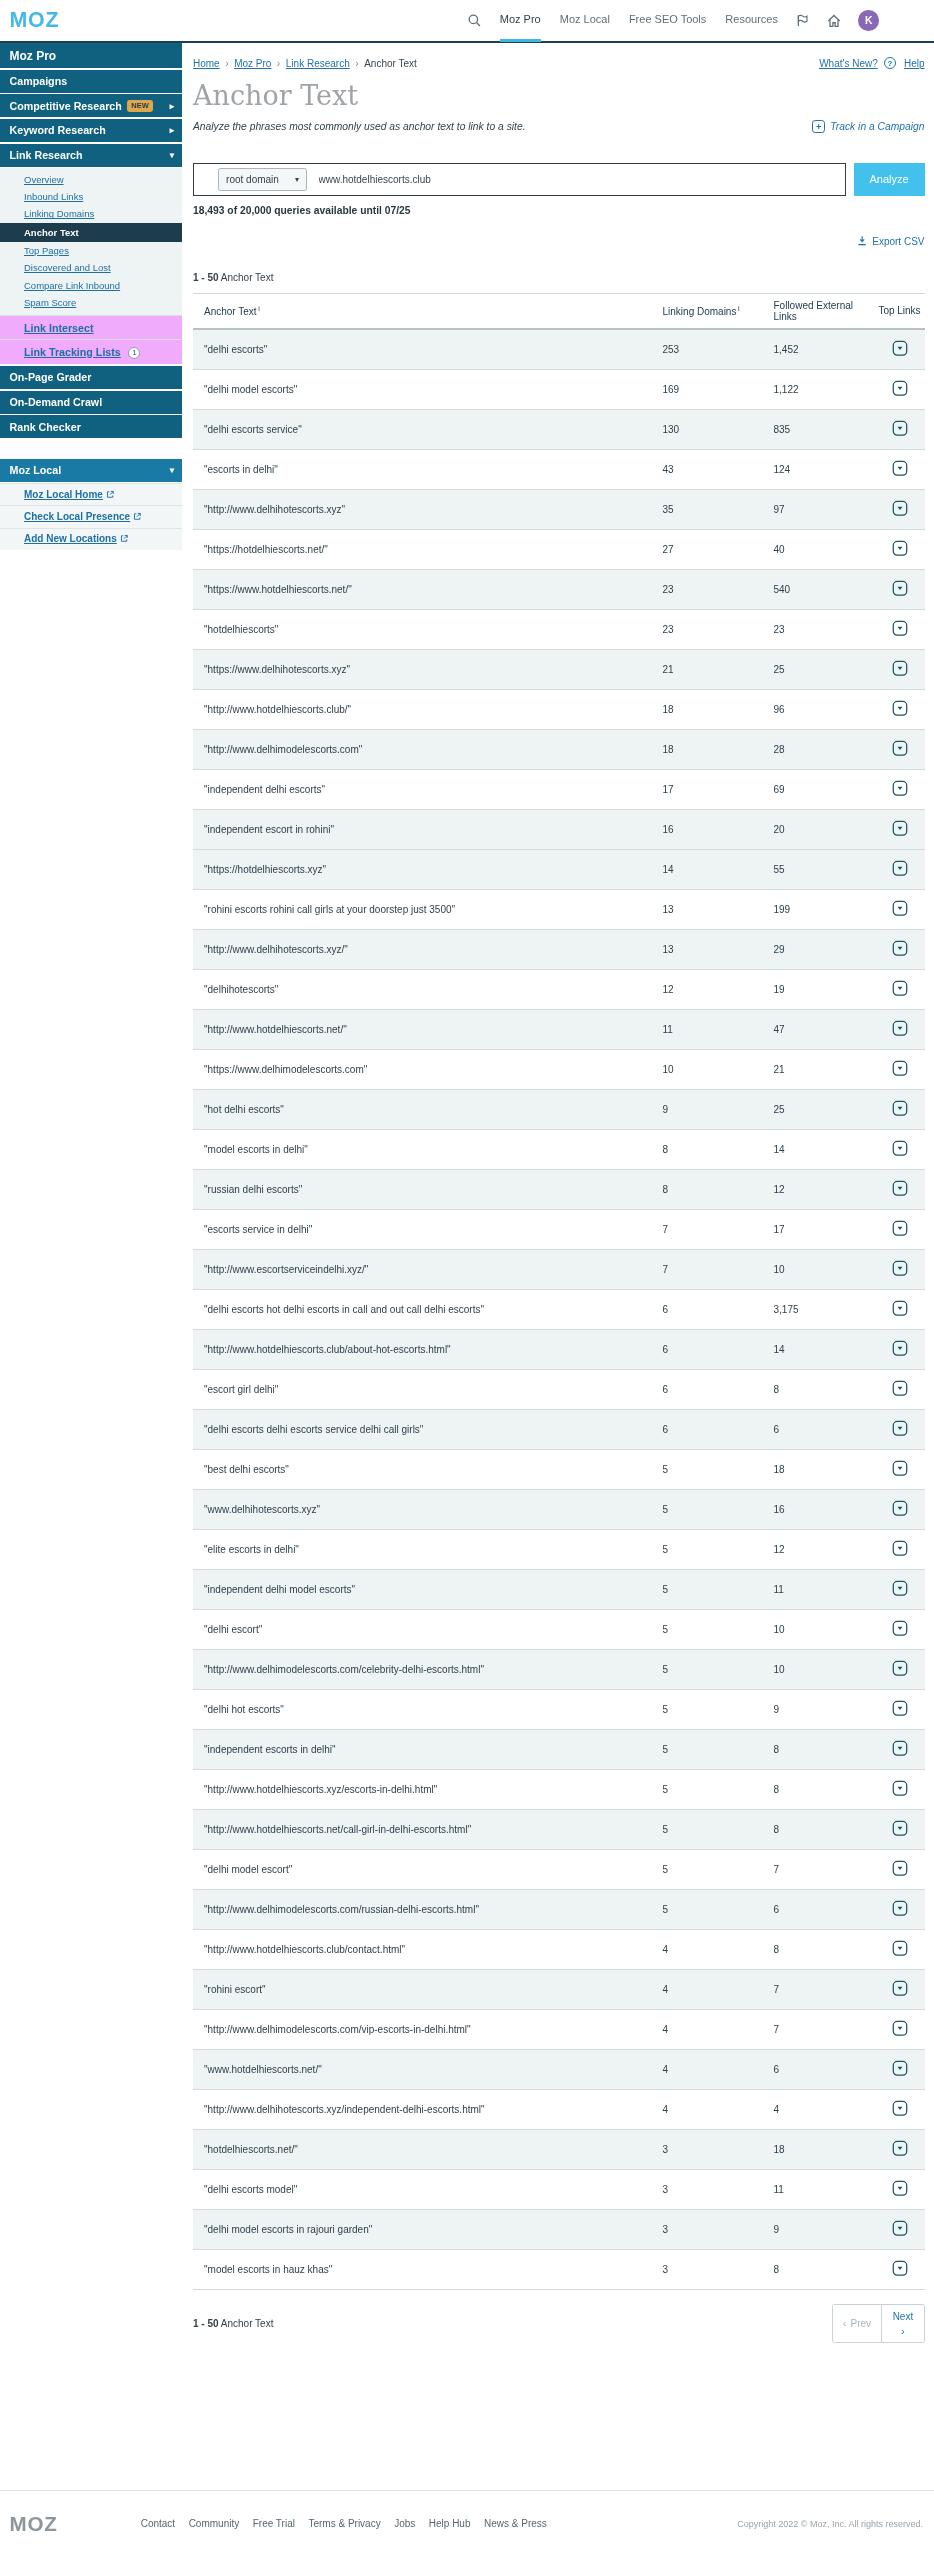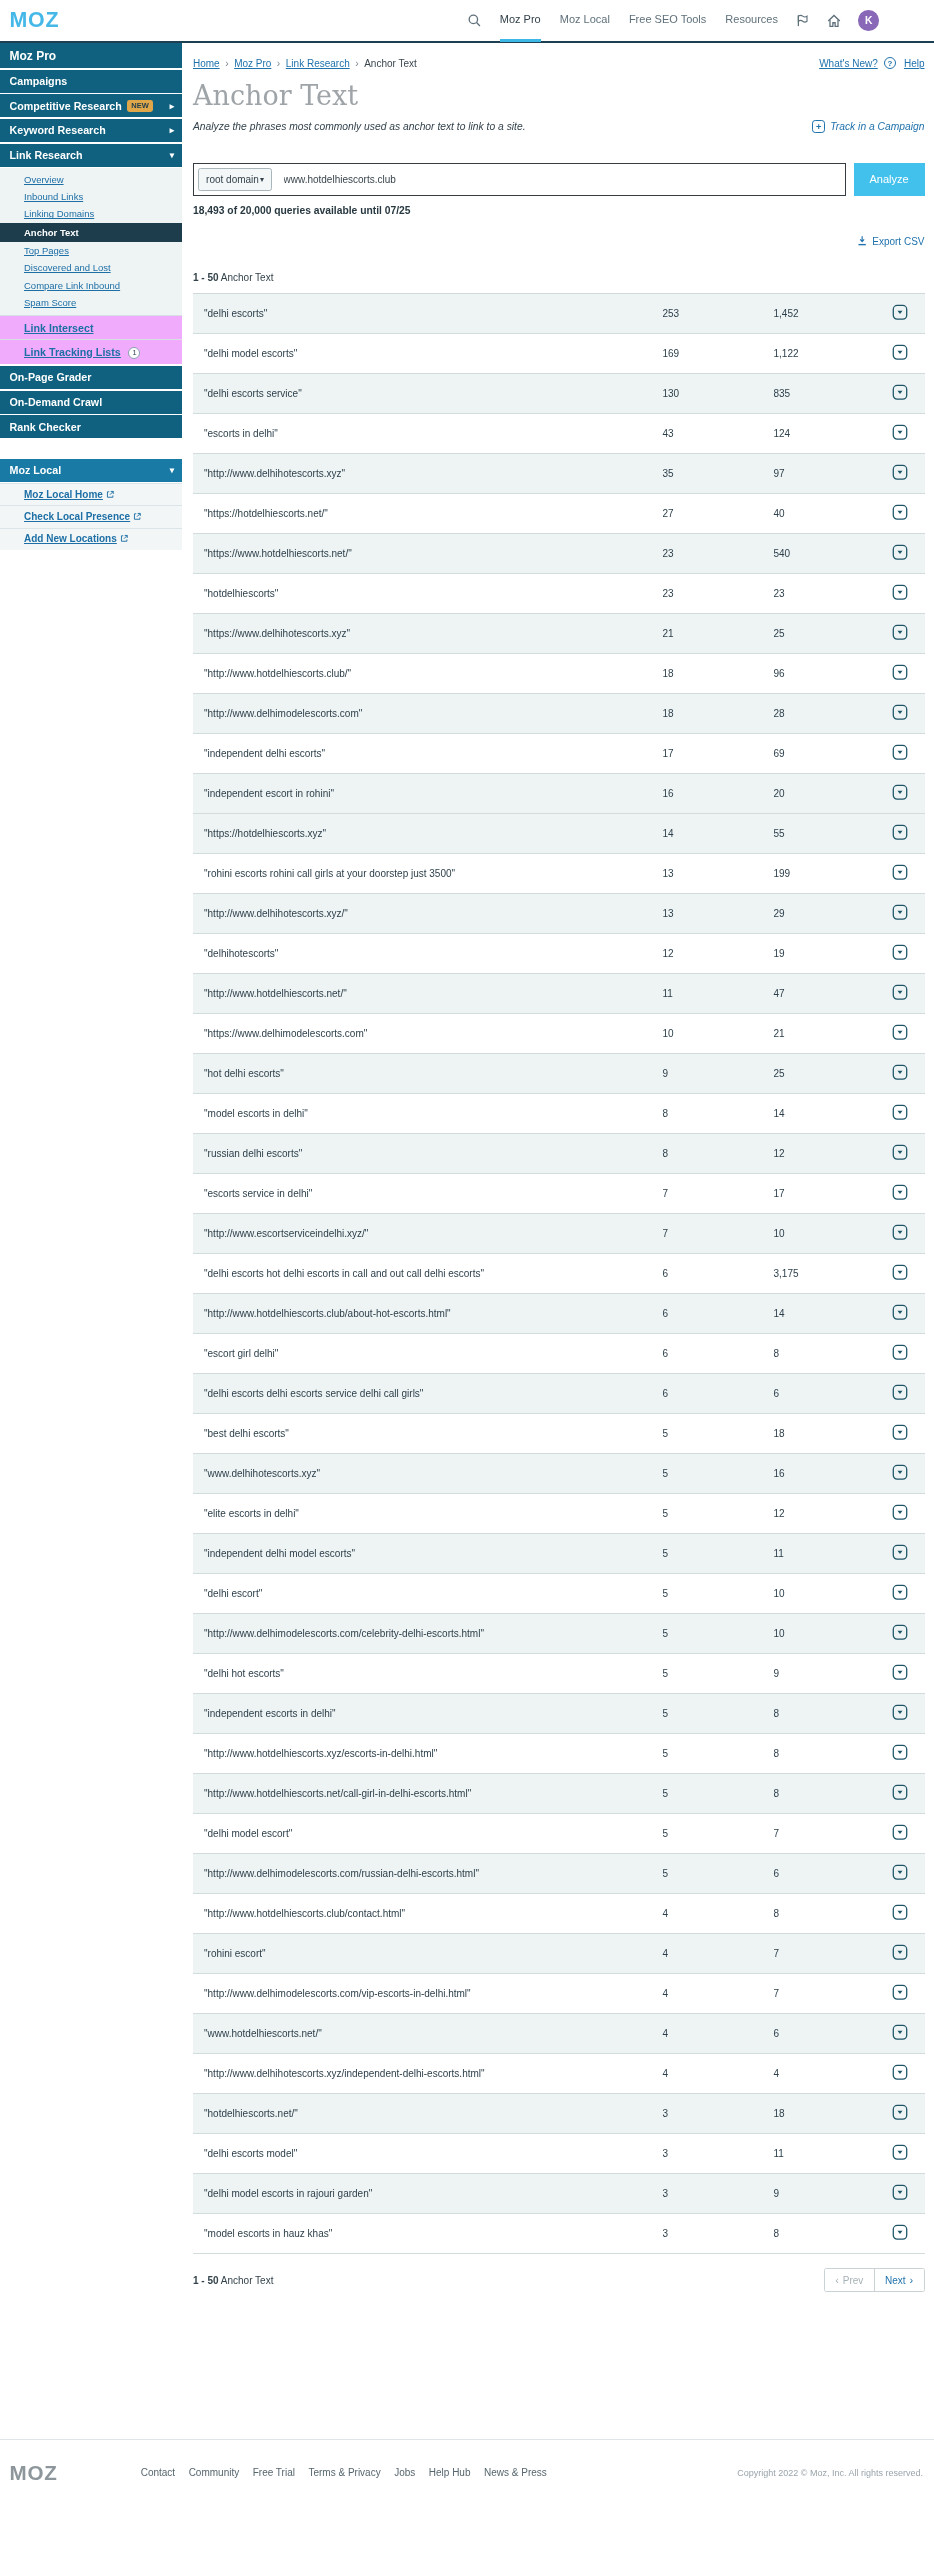--- a/index.html
+++ b/index.html
@@ -66,23 +66,23 @@
   .subtitle-row { display: flex; align-items: center; margin-top: 8px; font-style: italic; }
   .subtitle { font-size: 10.3px; color: #33424c; }
   .track-link { margin-left: auto; display: inline-flex; align-items: center; gap: 5.5px;
                 color: #2173ad; font-size: 10.3px; cursor: pointer; }
   .plus-icon { display: inline-flex; align-items: center; justify-content: center; width: 12.7px; height: 12.7px;
                border: 1.3px solid #2173ad; border-radius: 3.2px; color: #2173ad; font-size: 9.5px; font-weight: bold; }
 
   .search-row { display: flex; align-items: stretch; margin-top: 30px; }
   .search-box { flex: 1; border: 1.6px solid #363d42; background: #fff; display: flex; align-items: center;
                 height: 33px; padding: 0 6.3px 0 4px; }
-  .scope-select { display: inline-flex; align-items: center; gap: 1px; border: 0.8px solid #a9b7bc;
+  .scope-select { display: inline-flex; align-items: center; gap: 16px; border: 0.8px solid #a9b7bc;
                   background: #f4f7f7; border-radius: 2.4px; font-size: 10px; color: #33424c;
-                  padding: 4.7px 7.1px; cursor: pointer; white-space: nowrap; }
+                  padding: 4.7px 7.1px; cursor: pointer; white-space: nowrap; margin-left: 20px; }
   .scope-caret { font-size: 8px; color: #33424c; }
   .search-input { border: none; outline: none; flex: 1; font-size: 10px; color: #39454d;
                   margin-left: 9.5px; font-family: "Liberation Sans", sans-serif; background: transparent; }
   .analyze-btn { width: 71px; margin-left: 7.1px; background: #42c1ec; color: #fff; border: none;
                  font-size: 11px; cursor: pointer; font-family: "Liberation Sans", sans-serif; }
   .quota { margin-top: 9.5px; font-size: 10.3px; color: #273840; font-weight: 600; }
 
   .export-row { display: flex; justify-content: flex-end; margin-top: 19px; }
   .export-link { display: inline-flex; align-items: center; gap: 4.7px; color: #2173ad; font-size: 10px;
                  cursor: pointer; }
@@ -104,21 +104,21 @@
   .trow.odd { background: #eef3f4; }
   .trow.even { background: #fff; }
   .trow .col-anchor { overflow: hidden; text-overflow: ellipsis; white-space: nowrap; padding-right: 9.5px; }
   .tl-btn { display: inline-flex; cursor: pointer; }
 
   .bottom-row { display: flex; align-items: center; margin-top: 14.2px; }
   .pager { margin-left: auto; display: inline-flex; border: 0.8px solid #c9d2d5; border-radius: 2.4px; overflow: hidden; }
   .pager button { background: #fff; border: none; font-size: 10px; padding: 5.5px 10.3px; cursor: pointer;
                   display: inline-flex; align-items: center; gap: 4px; font-family: "Liberation Sans", sans-serif; }
   .pager .prev { color: #a6b1b7; }
-  .pager .next { color: #2173ad; border-left: 0.8px solid #c9d2d5; }
+  .pager .next { color: #2173ad; border-left: 0.8px solid #c9d2d5; flex-direction: column; }
   .pager .pg-arrow { font-size: 11px; line-height: 1; }
 
   
   .footer { margin-top: 147px; border-top: 0.8px solid #dfe5e7; padding: 20.6px 11px 30px 9.5px;
             display: flex; align-items: center; }
   .footer-logo { font-weight: bold; font-size: 20.6px; color: #8d969b; letter-spacing: 0.8px; margin-right: 83px; }
   .footer-links { display: flex; gap: 13.5px; }
   .footer-links span { font-size: 10px; color: #56666e; cursor: pointer; }
   .copyright { margin-left: auto; font-size: 9px; color: #9aa4ab; }
 </style>
@@ -275,20 +275,26 @@
             </svg></span>
         <span>Export CSV</span>
       </span>
     </div>
 
     <div class="range-row">
       <span class="range-num">1 - 50</span> <span>Anchor Text</span>
     </div>
 
     <div class="dtable">
+      <div class="thead">
+        <div class="th col-anchor"><span>Anchor Text</span><sup>i</sup></div>
+        <div class="th col-domains"><span>Linking Domains</span><sup>i</sup></div>
+        <div class="th col-links"><span>Followed External Links</span></div>
+        <div class="th col-top"><span>Top Links</span></div>
+      </div>
       <div class="tbody">
 
           <div class="trow odd">
             <div class="col-anchor">"delhi escorts"</div>
             <div class="col-domains">253</div>
             <div class="col-links">1,452</div>
             <div class="col-top">
               <span class="tl-btn">
                 <svg width="16" height="16.6" viewBox="0 0 20 21">
                   <rect x="1.5" y="1.8" width="17" height="17.4" rx="5" fill="none" stroke="#1d5468" stroke-width="1.6"></rect>

